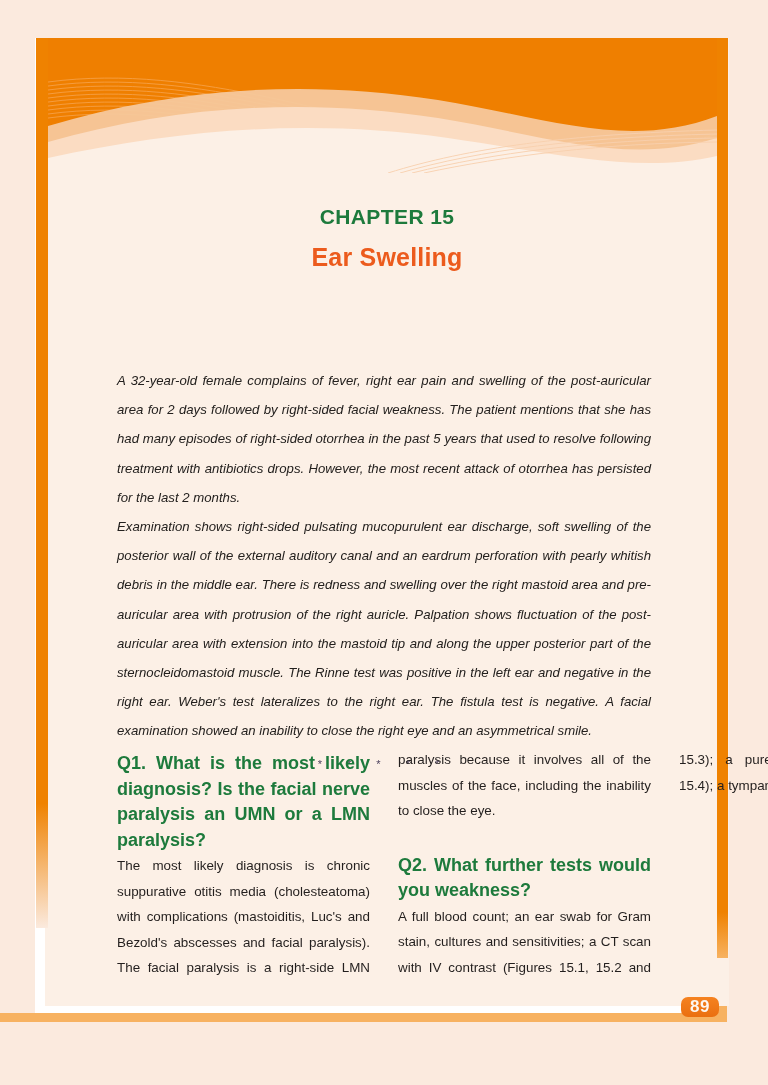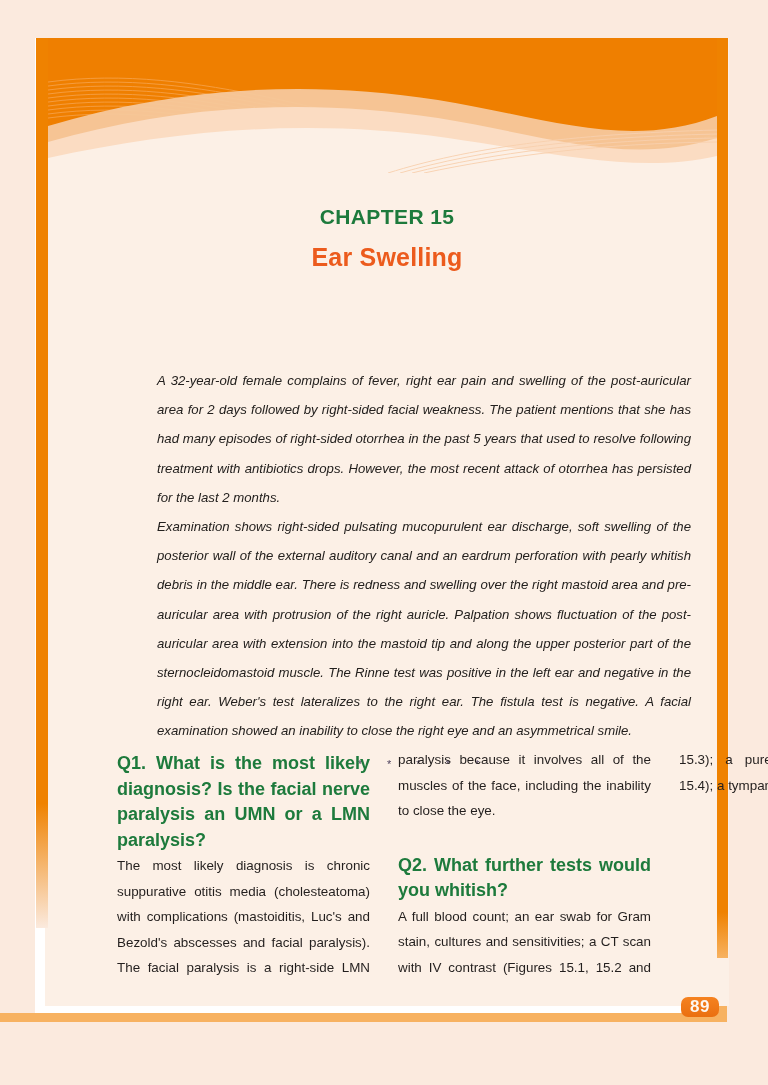--- a/index.html
+++ b/index.html
@@ -108,21 +108,20 @@
     font-weight: bold;
     color: #6fb53f;
     margin: 15px 0 0 0;
   }
 
   
   .case {
     position: absolute;
     left: 117px; top: 366px;
     width: 534px;
-    margin-left: 40px;
   }
   .case p {
     margin: 0;
     font-size: 13.2px;
     line-height: 29.2px;
     font-style: italic;
     color: #23201e;
     text-align: justify;
   }
   .case p + p { margin-top: 0; }
@@ -248,19 +247,19 @@
   <div class="case">
     <p>A 32-year-old female complains of fever, right ear pain and swelling of the post-auricular area for 2 days followed by right-sided facial weakness. The patient mentions that she has had many episodes of right-sided otorrhea in the past 5 years that used to resolve following treatment with antibiotics drops. However, the most recent attack of otorrhea has persisted for the last 2 months.</p>
     <p>Examination shows right-sided pulsating mucopurulent ear discharge, soft swelling of the posterior wall of the external auditory canal and an eardrum perforation with pearly whitish debris in the middle ear. There is redness and swelling over the right mastoid area and pre-auricular area with protrusion of the right auricle. Palpation shows fluctuation of the post-auricular area with extension into the mastoid tip and along the upper posterior part of the sternocleidomastoid muscle. The Rinne test was positive in the left ear and negative in the right ear. Weber's test lateralizes to the right ear. The fistula test is negative. A facial examination showed an inability to close the right eye and an asymmetrical smile.</p>
     <div class="stars">*  *  *  *  *</div>
   </div>
 
   <div class="columns">
     <h3>Q1. What is the most likely diagnosis? Is the facial nerve paralysis an UMN or a LMN paralysis?</h3>
     <p>The most likely diagnosis is chronic suppurative otitis media (cholesteatoma) with complications (mastoiditis, Luc's and Bezold's abscesses and facial paralysis). The facial paralysis is a right-side LMN paralysis because  it involves all of  the muscles of the face, including the inability to close the eye.</p>
     <div class="col-spacer"></div>
-    <h3>Q2. What further tests would you whitish?</h3>
+    <h3>Q2. What further tests would you weakness?</h3>
     <p>A full blood count; an ear swab for Gram stain, cultures and sensitivities; a CT scan with IV contrast (Figures 15.1, 15.2 and 15.3); a pure-tone audiogram (Figure 15.4); a tympanogram; ± MRI.</p>
   </div>
 
   <div class="page-badge">89</div>
 
 </div>
 
 </body></html>

